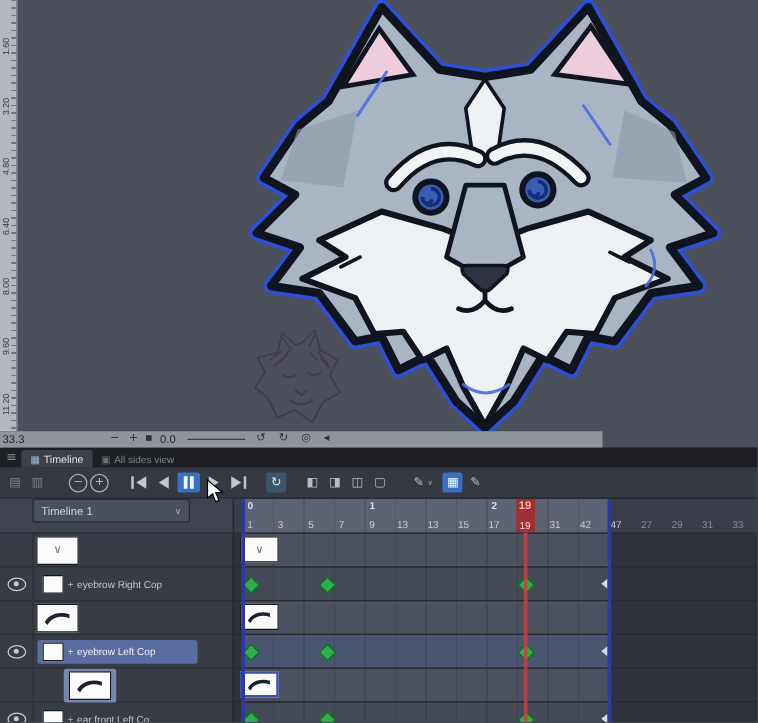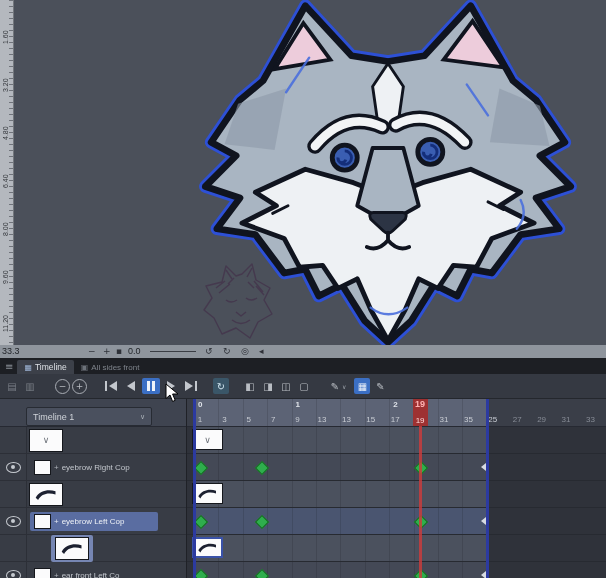--- a/index.html
+++ b/index.html
@@ -5,21 +5,21 @@
   html,body{margin:0;padding:0;overflow:hidden;}
   body{position:relative;width:606px;height:578px;background:#4b505a;font-family:"Liberation Sans",sans-serif;-webkit-font-smoothing:antialiased;}
 
   
   #canvas-area{position:absolute;left:0;top:0;width:606px;height:345px;background:#4b505a;overflow:hidden;}
   #v-ruler{position:absolute;left:0;top:0;width:13px;height:345px;background:#b4b8be;border-right:1px solid #73777d;z-index:5;}
   #v-ruler .ticks{position:absolute;right:0;top:0;bottom:0;width:4px;background:repeating-linear-gradient(180deg,#6f737a 0 1px,transparent 1px 6px);}
   .ruler-num{position:absolute;left:2px;font-size:7px;color:#35383d;transform:rotate(-90deg);transform-origin:left top;white-space:nowrap;}
 
   
-  #canvas-status{position:absolute;left:0;top:345px;width:606px;height:13px;background:#8f959d;color:#22252a;font-size:9px;line-height:13px;z-index:6;}
+  #canvas-status{position:absolute;left:0;top:345px;width:482px;height:13px;background:#8f959d;color:#22252a;font-size:9px;line-height:13px;z-index:6;}
   #canvas-status span{position:absolute;top:0;}
   .slider-line{position:absolute;top:6px;left:150px;width:46px;height:1px;background:#3a3d44;}
   .st-icon{font-family:"DejaVu Sans",sans-serif;font-size:9px;color:#2e3138;}
 
   
   #timeline-panel{position:absolute;left:0;top:358px;width:606px;height:220px;background:#2f323a;color:#c3c7cd;overflow:hidden;}
 
   .tl-tabs{height:16px;background:#1d1f24;display:flex;align-items:flex-end;padding-left:2px;}
   .menu-glyph{font-family:"DejaVu Sans",sans-serif;font-size:10px;color:#8a8f97;margin:0 4px 2px 3px;}
   .tab{height:14px;display:flex;align-items:center;gap:3px;padding:0 7px;font-size:8.5px;white-space:nowrap;}
@@ -39,21 +39,21 @@
   .pb.active{background:#3b6fc4;}
   .tri-r{width:0;height:0;border-style:solid;border-width:5px 0 5px 8px;border-color:transparent transparent transparent #c3c7cd;}
   .tri-l{width:0;height:0;border-style:solid;border-width:5px 8px 5px 0;border-color:transparent #c3c7cd transparent transparent;}
   .vbar{width:2px;height:10px;background:#c3c7cd;}
   .pb.active .vbar{width:3px;background:#f0f4fa;}
 
   .tl-main{position:absolute;left:0;top:41px;right:0;bottom:0;}
   .tl-left{position:absolute;left:0;top:0;width:186px;bottom:0;background:#383c45;border-right:1px solid #1f2127;z-index:2;}
   .tl-right{position:absolute;left:186px;top:0;right:0;bottom:0;background:#2f323a;overflow:hidden;}
 
-  .sel-header{height:27px;border-bottom:1px solid #262932;display:flex;align-items:flex-end;background:#3f4450;}
+  .sel-header{height:27px;border-bottom:1px solid #262932;display:flex;align-items:flex-start;background:#3f4450;}
   .sel-box{margin-left:26px;width:112px;height:17px;background:#4a505e;border:1px solid #272b33;border-radius:2px;display:flex;align-items:center;justify-content:space-between;padding:0 6px;font-size:9px;color:#d0d4da;}
   .sel-caret{font-family:"DejaVu Sans",sans-serif;font-size:7px;color:#aab0b8;}
 
   .frame-ruler{position:relative;height:27px;background:#3a3e48;border-bottom:1px solid #262932;overflow:hidden;}
   .inrange{position:absolute;top:0;bottom:0;background:#5c6375;background-image:repeating-linear-gradient(to right,rgba(0,0,0,.12) 0 1px,transparent 1px 24.4px);}
   .row-track .inrange{background-color:#4b515e;}
   .row-track.hdr .inrange{background-color:#444956;}
   .row-track.hdr.sel .inrange{background-color:#4a5570;}
   .fnum{position:absolute;bottom:2px;width:12px;text-align:center;font-size:8px;color:#c9cdd4;z-index:2;}
   .fnum.pre{color:#84899251;color:#878c96;}
@@ -168,21 +168,21 @@
 <div id="timeline-panel">
 
   <div class="tl-tabs">
     <span class="menu-glyph">≡</span>
     <div class="tab active">
       <span class="ticon">▦</span>
       <span>Timeline</span>
     </div>
     <div class="tab inactive">
       <span class="ticon">▣</span>
-      <span>All sides front</span>
+      <span>All sides view</span>
     </div>
   </div>
 
   <div class="tl-toolbar">
     <span class="tbi dim" style="margin-left:4px">▤</span>
     <span class="tbi dim">▥</span>
     <span class="tbi circle" style="margin-left:16px">−</span>
     <span class="tbi circle">+</span>
     <div class="pb" style="margin-left:14px">
         <span class="vbar"></span>
@@ -302,22 +302,22 @@
           <span class="fnum" style="left: 8px;">1</span>
           <span class="fnum" style="left: 32.4px;">3</span>
           <span class="fnum" style="left: 56.8px;">5</span>
           <span class="fnum" style="left: 81.2px;">7</span>
           <span class="fnum" style="left: 105.6px;">9</span>
           <span class="fnum" style="left: 130px;">13</span>
           <span class="fnum" style="left: 154.4px;">13</span>
           <span class="fnum" style="left: 178.8px;">15</span>
           <span class="fnum" style="left: 203.2px;">17</span>
           <span class="fnum" style="left: 252px;">31</span>
-          <span class="fnum" style="left: 276.4px;">35</span>
-          <span class="fnum" style="left: 300.8px;">25</span>
+          <span class="fnum" style="left: 276.4px;">42</span>
+          <span class="fnum" style="left: 300.8px;">47</span>
           <span class="fnum pre" style="left: 325.2px;">27</span>
           <span class="fnum pre" style="left: 349.6px;">29</span>
           <span class="fnum pre" style="left: 374px;">31</span>
           <span class="fnum pre" style="left: 398.4px;">33</span>
         </div>
 
       <div class="row-track cel">
         <div class="inrange" style="left: 8px; width: 292.8px;"></div>
         <div class="track-thumb">
           <span class="checkmark">∨</span>

